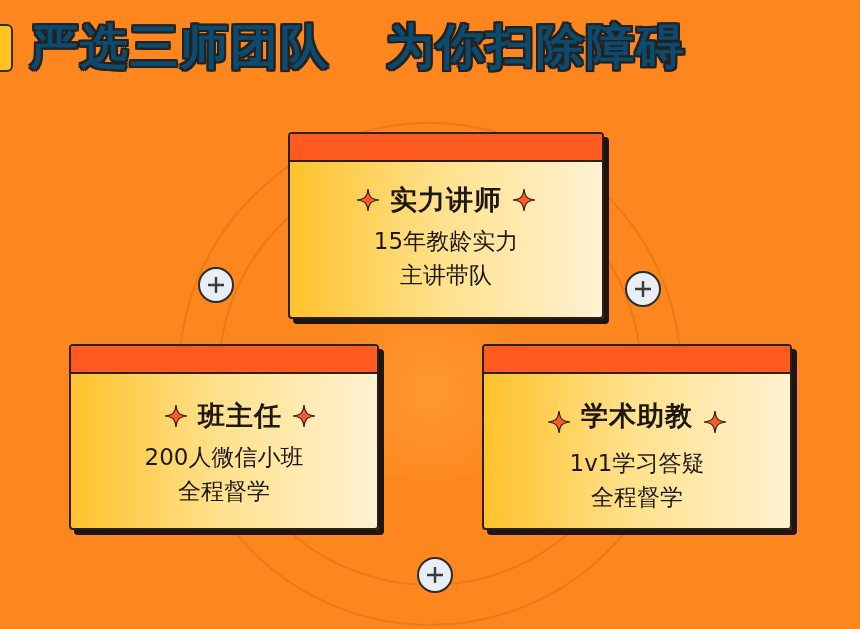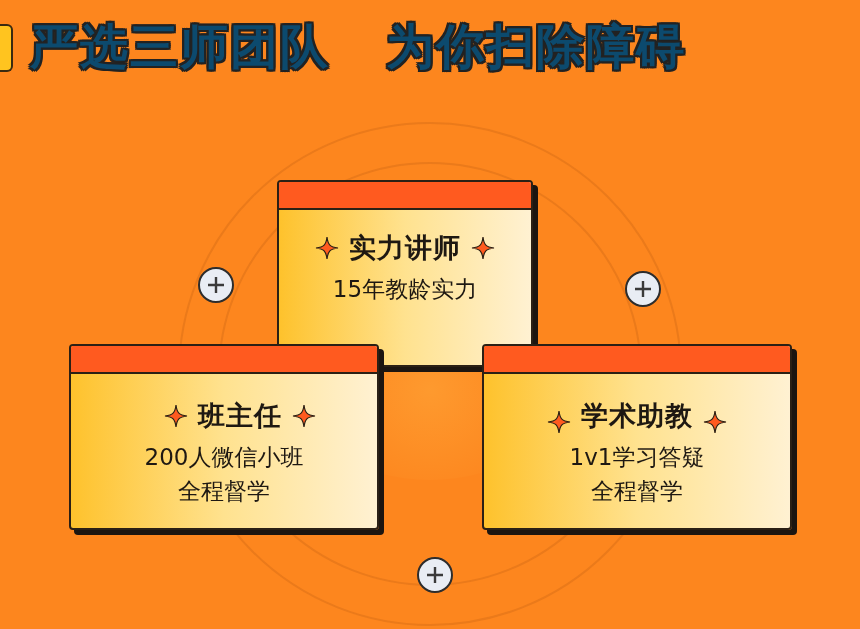--- a/index.html
+++ b/index.html
@@ -61,33 +61,34 @@
 </head>
 <body>
 
 <div class="title-bar-mark"></div>
 <div class="title">严选三师团队   为你扫除障碍</div>
 
 <div class="glow" style="left:300px;top:300px;width:260px;height:180px;"></div>
 <div class="ring" style="left:178px;top:122px;width:504px;height:504px;"></div>
 <div class="ring" style="left:218px;top:162px;width:424px;height:424px;"></div>
 
-<div class="card" style="left:277px;top:132px;width:256px;height:187px;margin-top:48px;">
+<div class="card" style="left:288px;top:132px;width:316px;height:187px;">
   <div class="card-top"></div>
   <div class="card-head">
     <svg class="spark" viewBox="0 0 24 24">
         <path d="M12 1 C13 9 15 11 23 12 C15 13 13 15 12 23 C11 15 9 13 1 12 C9 11 11 9 12 1Z" fill="#ff5a1f" stroke="#2b2015" stroke-width="1.2"></path>
       </svg>
     <span class="card-title">实力讲师</span>
     <svg class="spark" viewBox="0 0 24 24">
         <path d="M12 1 C13 9 15 11 23 12 C15 13 13 15 12 23 C11 15 9 13 1 12 C9 11 11 9 12 1Z" fill="#ff5a1f" stroke="#2b2015" stroke-width="1.2"></path>
       </svg>
   </div>
   <div class="card-desc" style="margin-top:6px;text-align:center;">
     <div>15年教龄实力</div>
+    <div>主讲带队</div>
   </div>
 </div>
 
 <div class="card" style="left:69px;top:344px;width:310px;height:186px;">
   <div class="card-top"></div>
   <div class="card-head" style="margin-top:24px;padding-left:32px;">
     <svg class="spark" viewBox="0 0 24 24">
         <path d="M12 1 C13 9 15 11 23 12 C15 13 13 15 12 23 C11 15 9 13 1 12 C9 11 11 9 12 1Z" fill="#ff5a1f" stroke="#2b2015" stroke-width="1.2"></path>
       </svg>
     <span class="card-title">班主任</span>
@@ -105,21 +106,21 @@
   <div class="card-top"></div>
   <div class="card-head" style="margin-top:24px;align-items:flex-end;">
     <svg class="spark" viewBox="0 0 24 24">
         <path d="M12 1 C13 9 15 11 23 12 C15 13 13 15 12 23 C11 15 9 13 1 12 C9 11 11 9 12 1Z" fill="#ff5a1f" stroke="#2b2015" stroke-width="1.2"></path>
       </svg>
     <span class="card-title">学术助教</span>
     <svg class="spark" viewBox="0 0 24 24">
         <path d="M12 1 C13 9 15 11 23 12 C15 13 13 15 12 23 C11 15 9 13 1 12 C9 11 11 9 12 1Z" fill="#ff5a1f" stroke="#2b2015" stroke-width="1.2"></path>
       </svg>
   </div>
-  <div class="card-desc" style="margin-top:6px;">
+  <div class="card-desc" style="margin-top:12px;">
     <div>1v1学习答疑</div>
     <div>全程督学</div>
   </div>
 </div>
 
 <div class="plus" style="left:198px;top:267px;">
   <svg width="20" height="20" viewBox="0 0 20 20">
       <path d="M10 2V18M2 10H18" stroke="#3a3a3a" stroke-width="2.4"></path>
     </svg>
 </div>

